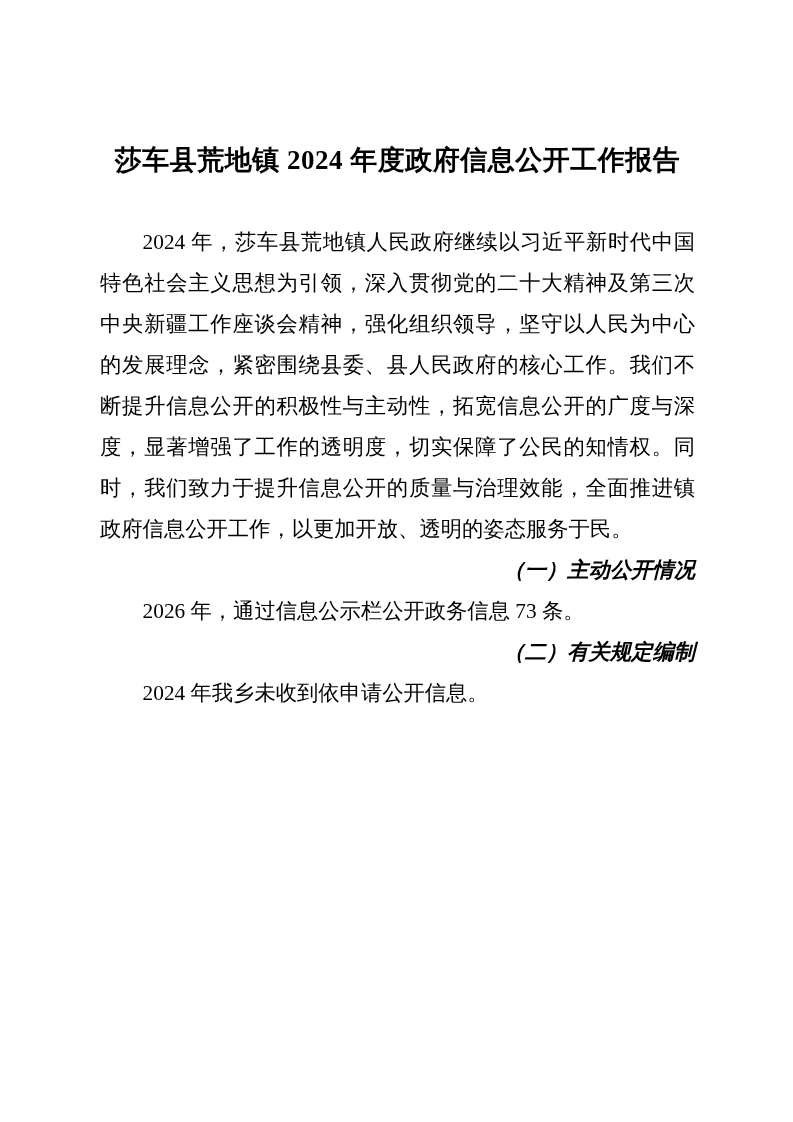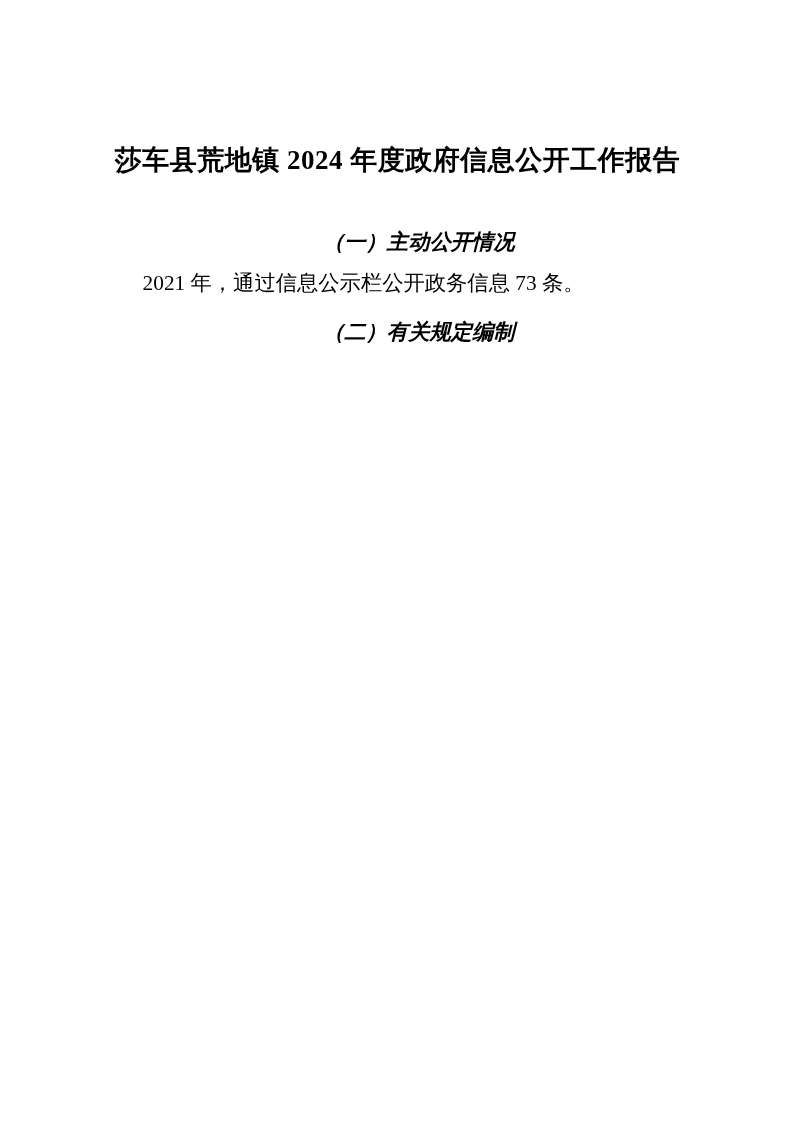--- a/index.html
+++ b/index.html
@@ -42,38 +42,39 @@
     text-indent: 2em;
     text-align: left;
     font-family: "Liberation Sans", "DejaVu Sans", sans-serif;
   }
   .h-level2 {
     font-size: 21.3px;
     line-height: 41px;
     font-weight: bold;
     font-style: italic; 
     text-indent: 2em;
-    text-align: center;
+    text-align: right;
     font-family: "Liberation Serif", "DejaVu Serif", serif;
-    margin-top: 8px;
   }
 </style>
 </head>
 <body>
 
 <div class="page">
 
   <h1 class="doc-title">莎车县荒地镇 2024 年度政府信息公开工作报告</h1>
 
   <div class="doc-body">
 
 
 
+    <p class="para">2024 年，莎车县荒地镇人民政府继续以习近平新时代中国特色社会主义思想为引领，深入贯彻党的二十大精神及第三次中央新疆工作座谈会精神，强化组织领导，坚守以人民为中心的发展理念，紧密围绕县委、县人民政府的核心工作。我们不断提升信息公开的积极性与主动性，拓宽信息公开的广度与深度，显著增强了工作的透明度，切实保障了公民的知情权。同时，我们致力于提升信息公开的质量与治理效能，全面推进镇政府信息公开工作，以更加开放、透明的姿态服务于民。</p>
 
     <h3 class="h-level2">（一）主动公开情况</h3>
 
-    <p class="para">2021 年，通过信息公示栏公开政务信息 73 条。</p>
+    <p class="para">2026 年，通过信息公示栏公开政务信息 73 条。</p>
 
     <h3 class="h-level2">（二）有关规定编制</h3>
 
+    <p class="para">2024 年我乡未收到依申请公开信息。</p>
 
   </div>
 </div>
 
 </body></html>

